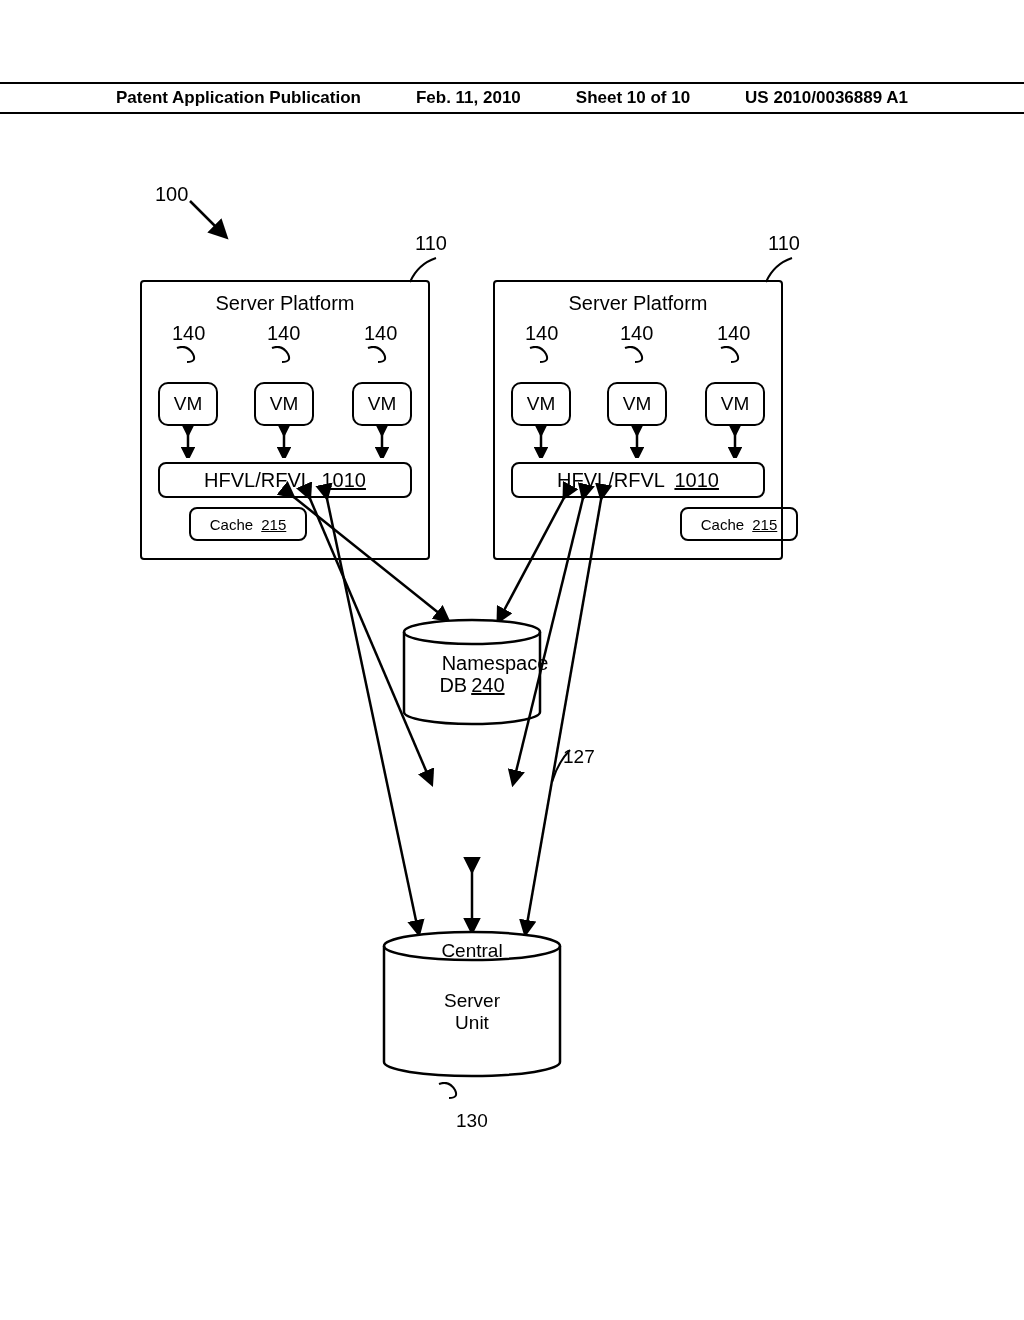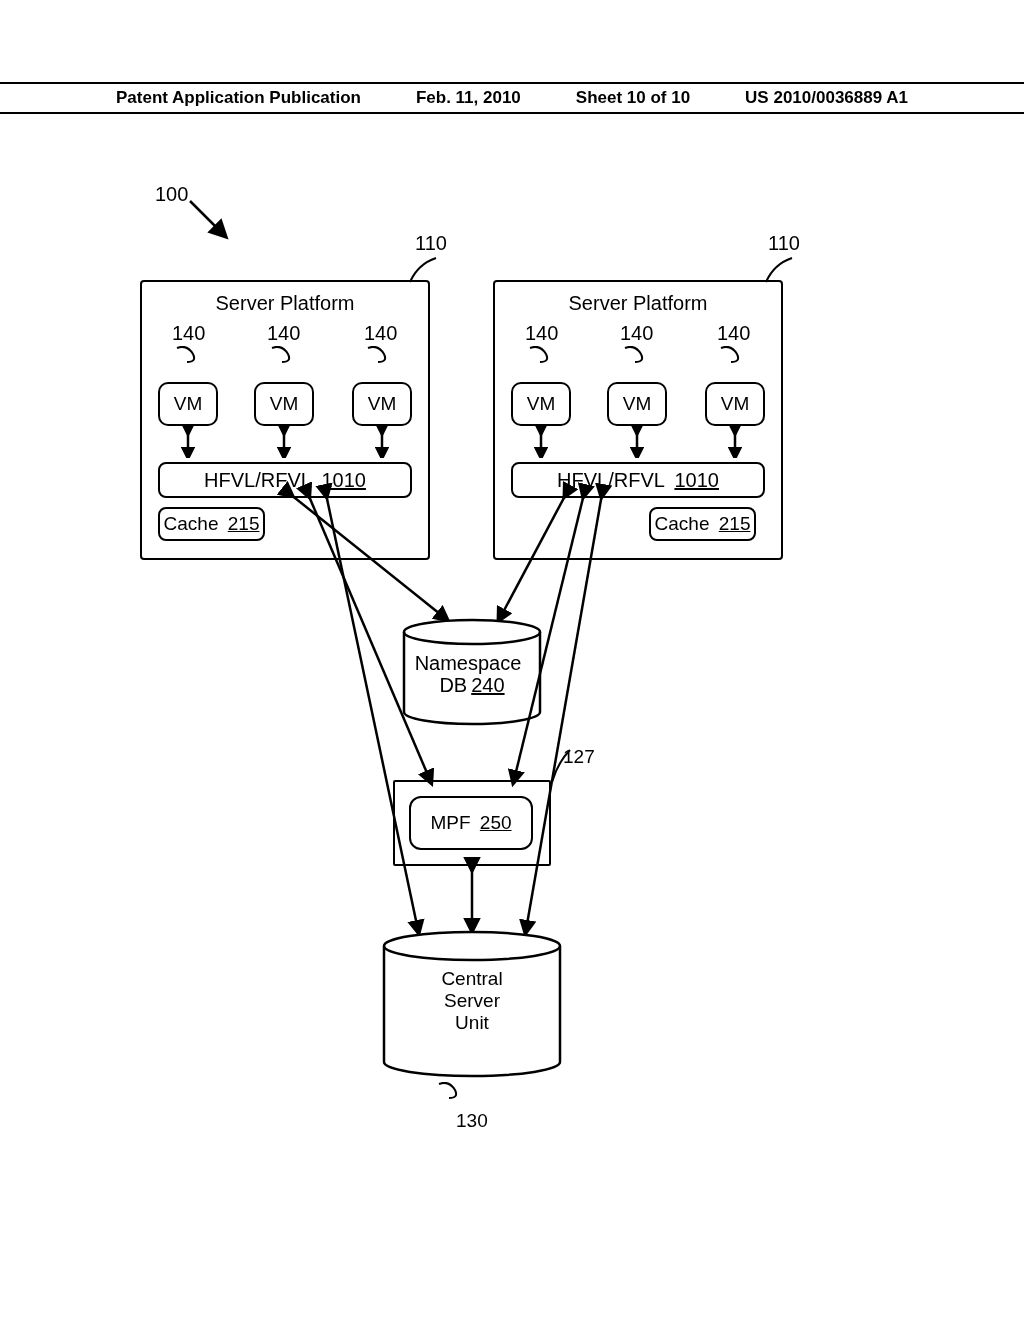--- a/index.html
+++ b/index.html
@@ -102,37 +102,38 @@
   }
   .hfvl .num { text-decoration: underline; margin-left: 4px;}
   .hfvl-arrow { position: absolute; top: 144px; width: 14px; height: 32px; }
   .ha1 { left: 39px; }
   .ha2 { left: 135px; }
   .ha3 { left: 233px; }
 
   .cache {
     position: absolute;
     top: 225px;
-    height: 34px; width: 107px;
+    height: 34px; width: 118px;
     border: 2.5px solid #000;
     border-radius: 8px;
     display: flex; align-items: center; justify-content: center;
-    font-size: 19px;
+    font-size: 15px;
+    margin-left: 31px;
   }
   .cache.left { left: 16px; }
   .cache.right { left: 154px; }
   .cache .num { text-decoration: underline; margin-left: 4px; }
 
   
   .nsdb {
     position: absolute;
     top: 468px; left: 400px;
     width: 144px; height: 108px;
   }
-  .nsdb-text1 { top: 502px; left: 408px; width: 120px; }
+  .nsdb-text1 { top: 502px; left: 435px; width: 120px; }
   .nsdb-text2 { top: 524px; left: 412px; width: 120px; }
   .nsdb-text2 .num { text-decoration: underline; margin-left: 4px; }
 
   .mpf-out {
     position: absolute;
     top: 630px; left: 393px;
     width: 158px; height: 86px;
     border: 2.5px solid #000;
     border-radius: 2px;
   }
@@ -147,21 +148,21 @@
   }
   .mpf-in .num { text-decoration: underline; margin-left: 4px; }
   .ref127 { top: 596px; left: 563px; font-size: 19px; }
 
   .central {
     position: absolute;
     top: 780px; left: 378px;
     width: 188px; height: 148px;
   }
   .central-text { position: absolute; text-align: center; font-size: 19px; left: 378px; width: 188px; }
-  .ct1 { top: 818px; }
+  .ct1 { top: 790px; }
   .ct2 { top: 840px; }
   .ct3 { top: 862px; }
   .ref130 { top: 960px; left: 456px; font-size: 19px; }
   .squig130 { position: absolute; top: 932px; left: 435px; width: 28px; height: 18px; }
 
   .figcap {
     position: absolute;
     top: 1060px;
     left: 0; right: 0;
     text-align: center;
@@ -297,23 +298,20 @@
   <svg class="cyl nsdb" viewBox="0 0 144 108">
     <ellipse cx="72" cy="14" rx="68" ry="12" fill="#fff" stroke="#000" stroke-width="2.5"></ellipse>
     <path d="M4 14 L4 94" stroke="#000" stroke-width="2.5" fill="none"></path>
     <path d="M140 14 L140 94" stroke="#000" stroke-width="2.5" fill="none"></path>
     <path d="M4 94 A 68 12 0 0 0 140 94" stroke="#000" stroke-width="2.5" fill="none"></path>
   </svg>
   <div class="lbl nsdb-text1">Namespace</div>
   <div class="lbl nsdb-text2"><span>DB</span><span class="num">240</span></div>
 
   <div class="lbl ref127">127</div>
-  <div class="mpf-out">
-    <div class="mpf-in"><span>MPF</span>&nbsp;<span class="num">250</span></div>
-  </div>
 
   <svg class="cyl central" viewBox="0 0 188 148">
     <ellipse cx="94" cy="16" rx="88" ry="14" fill="#fff" stroke="#000" stroke-width="2.5"></ellipse>
     <path d="M6 16 L6 132" stroke="#000" stroke-width="2.5" fill="none"></path>
     <path d="M182 16 L182 132" stroke="#000" stroke-width="2.5" fill="none"></path>
     <path d="M6 132 A 88 14 0 0 0 182 132" stroke="#000" stroke-width="2.5" fill="none"></path>
   </svg>
   <div class="lbl central-text ct1">Central</div>
   <div class="lbl central-text ct2">Server</div>
   <div class="lbl central-text ct3">Unit</div>

